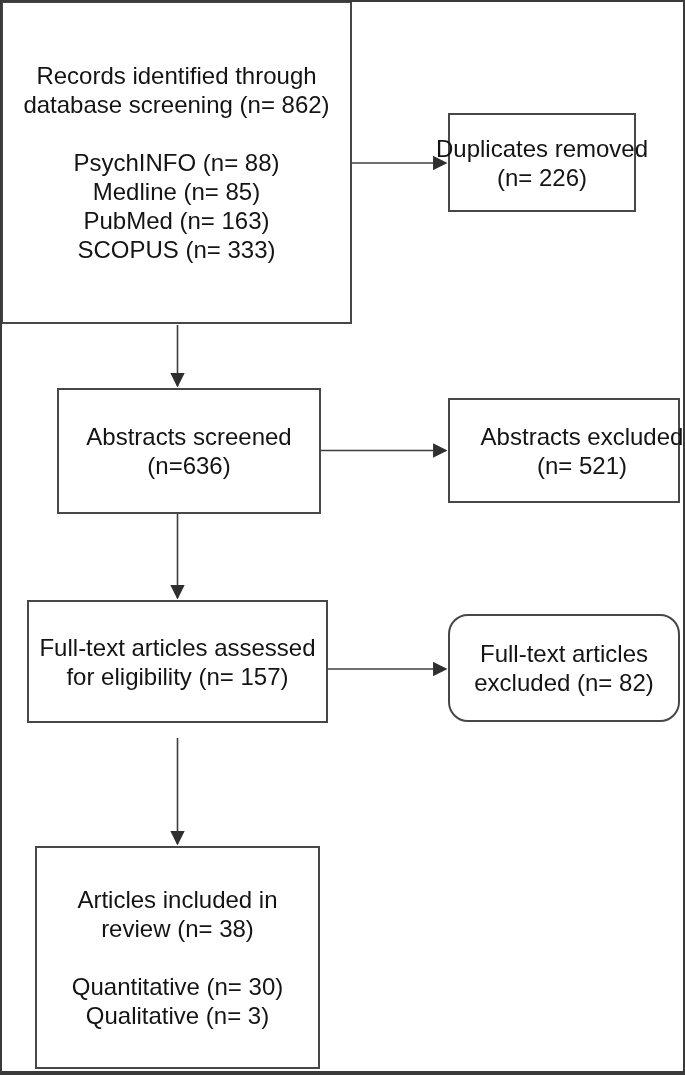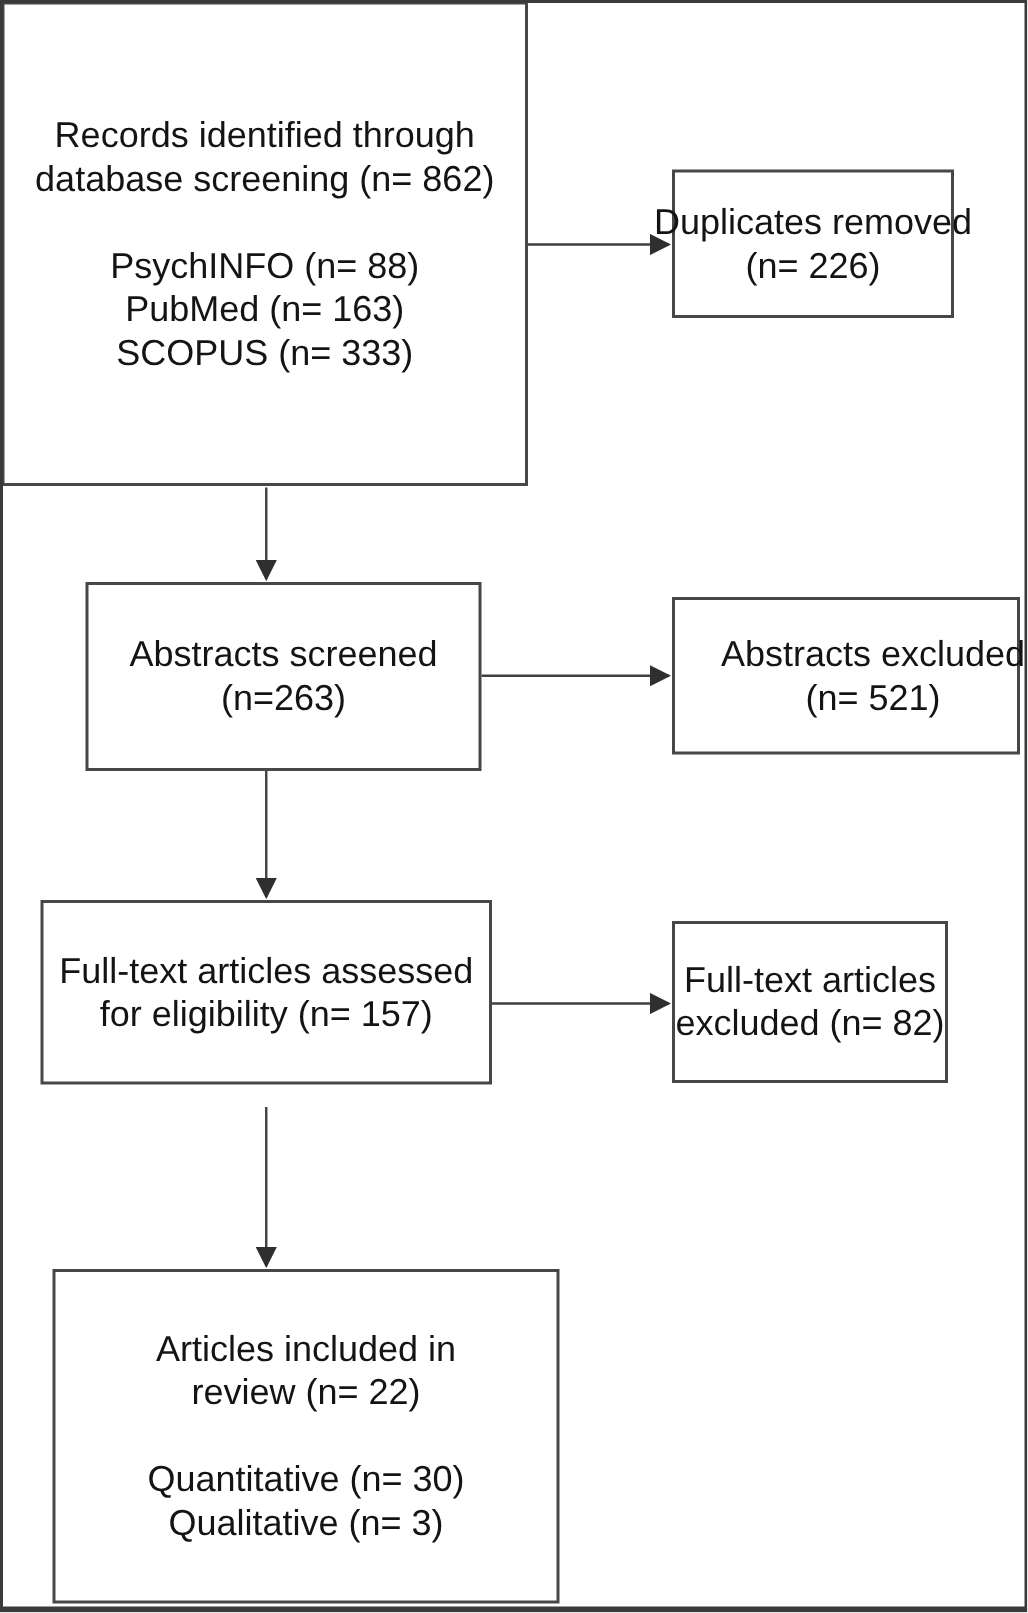--- a/index.html
+++ b/index.html
@@ -46,22 +46,22 @@
   }
   .line {
     min-height: 29px;
     white-space: nowrap;
   }
   .box-records          { left: 1px;   top: 1px;   width: 351px; height: 323px; }
   .box-duplicates       { left: 448px; top: 113px; width: 188px; height: 99px;  }
   .box-screened         { left: 57px;  top: 388px; width: 264px; height: 126px; }
   .box-abs-excluded     { left: 448px; top: 398px; width: 232px; height: 105px; padding-left: 36px; }
   .box-assessed         { left: 27px;  top: 600px; width: 301px; height: 123px; }
-  .box-ft-excluded      { left: 448px; top: 614px; width: 184px; height: 108px; }
-  .box-included         { left: 35px;  top: 846px; width: 338px; height: 223px; }
+  .box-ft-excluded      { left: 448px; top: 614px; width: 232px; height: 108px; border-radius: 20px; }
+  .box-included         { left: 35px;  top: 846px; width: 285px; height: 223px; }
 </style>
 </head>
 <body>
 
 <div class="stage">
 
   <svg class="arrow-layer" width="685" height="1075" viewBox="0 0 685 1075" xmlns="http://www.w3.org/2000/svg">
     <defs>
       <marker id="arrowhead" viewBox="0 0 10 10" refX="9" refY="5" markerWidth="9" markerHeight="9" orient="auto">
         <path d="M0,0 L10,5 L0,10 z" fill="#2f2f2f"></path>
@@ -73,52 +73,53 @@
     <line x1="177.5" y1="514" x2="177.5" y2="598" stroke="#3f3f3f" stroke-width="1.6" marker-end="url(#arrowhead)"></line>
     <line x1="328" y1="669" x2="446" y2="669" stroke="#3f3f3f" stroke-width="1.6" marker-end="url(#arrowhead)"></line>
     <line x1="177.5" y1="738" x2="177.5" y2="844" stroke="#3f3f3f" stroke-width="1.6" marker-end="url(#arrowhead)"></line>
   </svg>
 
   <div class="box box-records">
     <div class="line">Records identified through</div>
     <div class="line">database screening (n= 862)</div>
     <div class="line"></div>
     <div class="line">PsychINFO (n= 88)</div>
+    <div class="line">Medline (n= 85)</div>
     <div class="line">PubMed (n= 163)</div>
     <div class="line">SCOPUS (n= 333)</div>
   </div>
 
   <div class="box box-duplicates">
     <div class="line">Duplicates removed</div>
     <div class="line">(n= 226)</div>
   </div>
 
   <div class="box box-screened">
     <div class="line">Abstracts screened</div>
-    <div class="line">(n=263)</div>
+    <div class="line">(n=636)</div>
   </div>
 
   <div class="box box-abs-excluded">
     <div class="line">Abstracts excluded</div>
     <div class="line">(n= 521)</div>
   </div>
 
   <div class="box box-assessed">
     <div class="line">Full-text articles assessed</div>
     <div class="line">for eligibility (n= 157)</div>
   </div>
 
   <div class="box box-ft-excluded">
     <div class="line">Full-text articles</div>
     <div class="line">excluded (n= 82)</div>
   </div>
 
   <div class="box box-included">
     <div class="line">Articles included in</div>
-    <div class="line">review (n= 22)</div>
+    <div class="line">review (n= 38)</div>
     <div class="line"></div>
     <div class="line">Quantitative (n= 30)</div>
     <div class="line">Qualitative (n= 3)</div>
   </div>
 
   <div class="outer-frame"></div>
 
 </div>
 
 </body></html>

